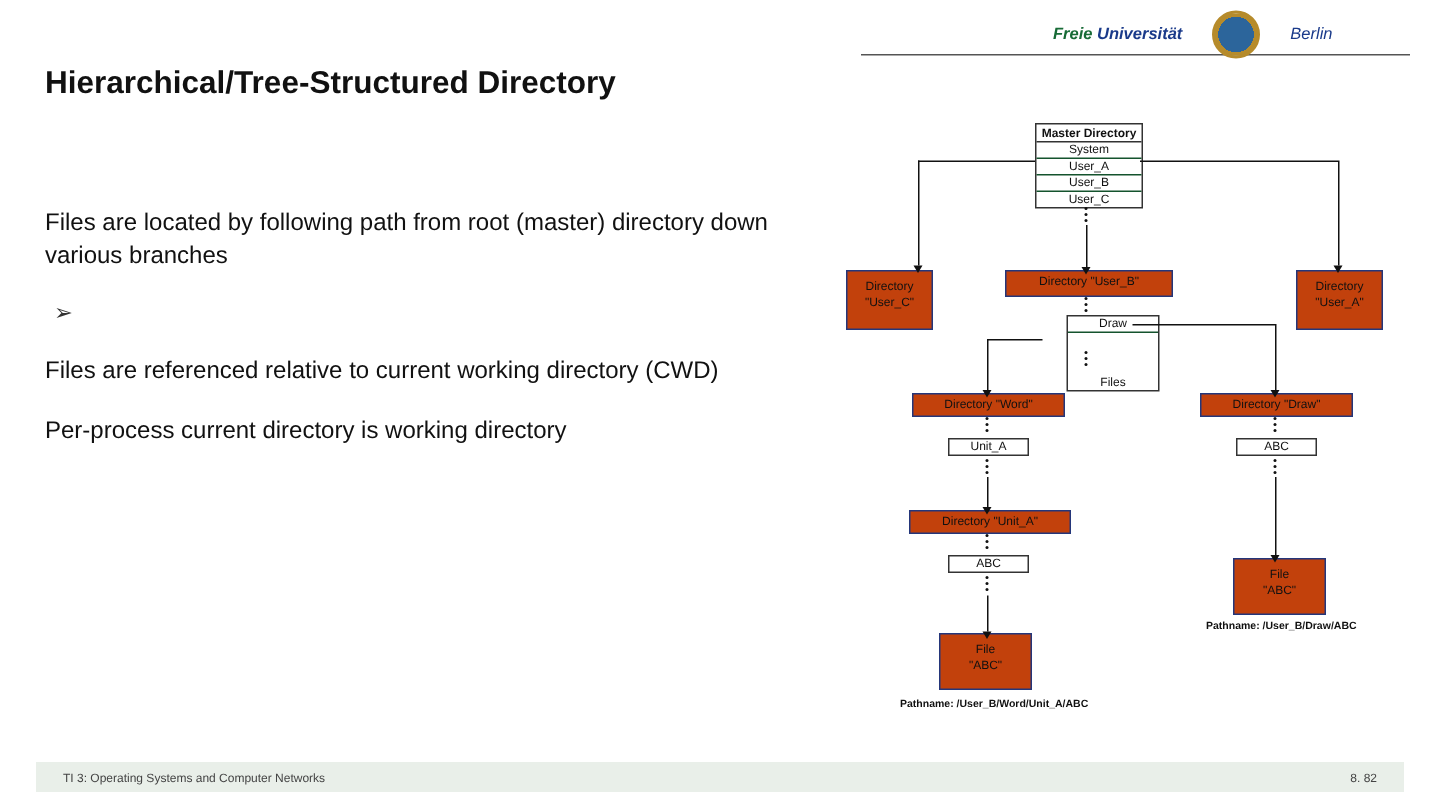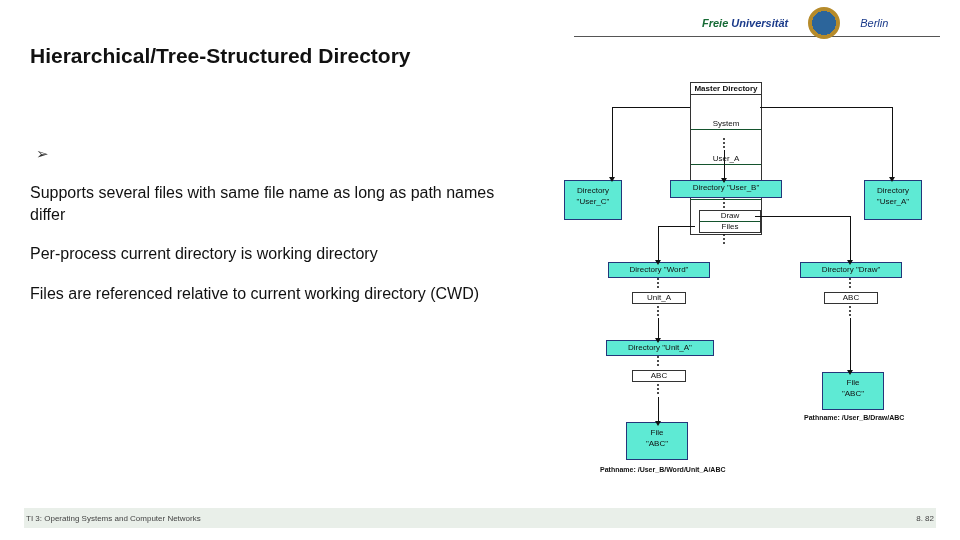--- a/index.html
+++ b/index.html
@@ -45,39 +45,39 @@
   .para { margin-bottom: 18px; }
   .bullet-row { display: flex; align-items: flex-start; gap: 6px; margin: 6px 0 18px 6px; font-size: 15px; }
   .bullet-glyph { color:#333; }
   .bullet-text .pathname { font-style: italic; }
   .footer-bar {
     position: absolute;
     left: 24px; bottom: 12px;
     width: 912px; height: 20px;
     background: #e9efe9;
     display: flex; align-items: center; justify-content: space-between;
-    padding: 0 2px;
+    padding: 0 18px;
     box-sizing: border-box;
     font-size: 8px; color: #444;
   }
 
   
   .diagram {
     position: absolute;
     top: 82px; left: 550px;
     width: 400px; height: 420px;
     font-size: 8px;
   }
   .dbox {
     position: absolute;
     border: 1px solid #333;
     background: #fff;
     text-align: center;
   }
-  .dbox.blue { background: #5eead4; border-color:#24367a; }
+  .dbox.blue { background: #c2410c; border-color:#24367a; }
   .dbox .hdr { font-weight: bold; border-bottom: 1px solid #333; padding: 1px 2px; }
   .dbox .row { border-bottom: 1px solid #14532d; padding: 0 2px; line-height: 10px; min-height:10px; }
   .dbox .row:last-child { border-bottom: none; }
   .dbox.table { display: flex; flex-direction: column; }
   .dots { position:absolute; width:2px; display:flex; flex-direction:column; gap:2px; align-items:center;}
   .dots span{ width:2px;height:2px;background:#111;border-radius:50%; }
   .ptxt { position:absolute; font-size:7px; font-weight:bold; color:#111; white-space:nowrap; }
 
   
   .hline, .vline { position:absolute; background:#111; }
@@ -97,31 +97,31 @@
     <span class="free">Freie</span>
     <span class="uni">Universität</span>
   </span>
   <span class="logo-seal"></span>
   <span class="logo-berlin">Berlin</span>
 </div>
 
 <div class="title">Hierarchical/Tree-Structured Directory</div>
 
 <div class="body-col">
+  <div class="para">Files are located by following path from root (master) directory down various branches</div>
   <div class="bullet-row">
     <span class="bullet-glyph">➢</span>
   </div>
-  <div class="para">Supports several files with same file name as long as path names differ</div>
+  <div class="para">Files are referenced relative to current working directory (CWD)</div>
   <div class="para">Per-process current directory is working directory</div>
-  <div class="para">Files are referenced relative to current working directory (CWD)</div>
 </div>
 
 <div class="diagram">
 
-  <div class="dbox table" style="left:140px;top:0;width:70px;gap:24px;">
+  <div class="dbox table" style="left:140px;top:0;width:70px;">
     <div class="hdr">Master Directory</div>
     <div class="row">System</div>
     <div class="row">User_A</div>
     <div class="row">User_B</div>
     <div class="row">User_C</div>
   </div>
   <div class="dots" style="left:173px;top:56px;">
       <span></span>
       <span></span>
       <span></span>
@@ -132,21 +132,21 @@
   <div class="dbox blue" style="left:120px;top:98px;width:110px;height:16px;line-height:14px;">Directory "User_B"</div>
   <div class="dbox blue" style="left:314px;top:98px;width:56px;height:34px;white-space:pre-line;line-height:11px;padding-top:4px;">Directory
 "User_A"</div>
 
   <div class="hline" style="left:62px;top:25px;width:78px;"></div>
   <div class="vline arrD" style="left:62px;top:25px;height:70px;"></div>
   <div class="vline arrD" style="left:174px;top:68px;height:28px;"></div>
   <div class="hline" style="left:210px;top:25px;width:132px;"></div>
   <div class="vline arrD" style="left:342px;top:25px;height:70px;"></div>
 
-  <div class="dbox table" style="left:149px;top:128px;width:60px;">
+  <div class="dbox table" style="left:161px;top:128px;width:60px;gap:28px;">
     <div class="row">Draw</div>
     <div class="row">Files</div>
   </div>
   <div class="dots" style="left:173px;top:116px;">
       <span></span>
       <span></span>
       <span></span>
     </div>
   <div class="dots" style="left:173px;top:152px;">
       <span></span>

